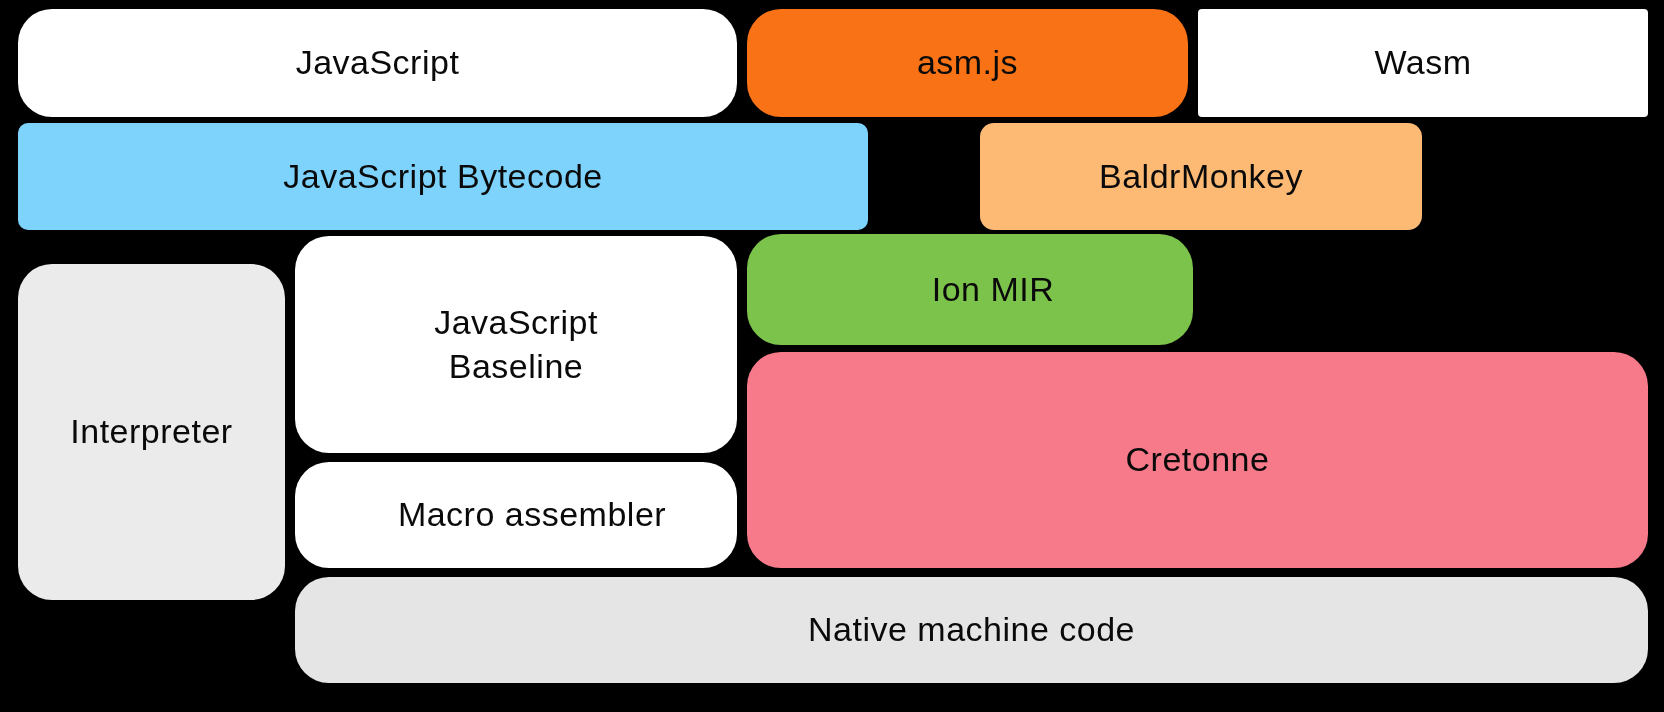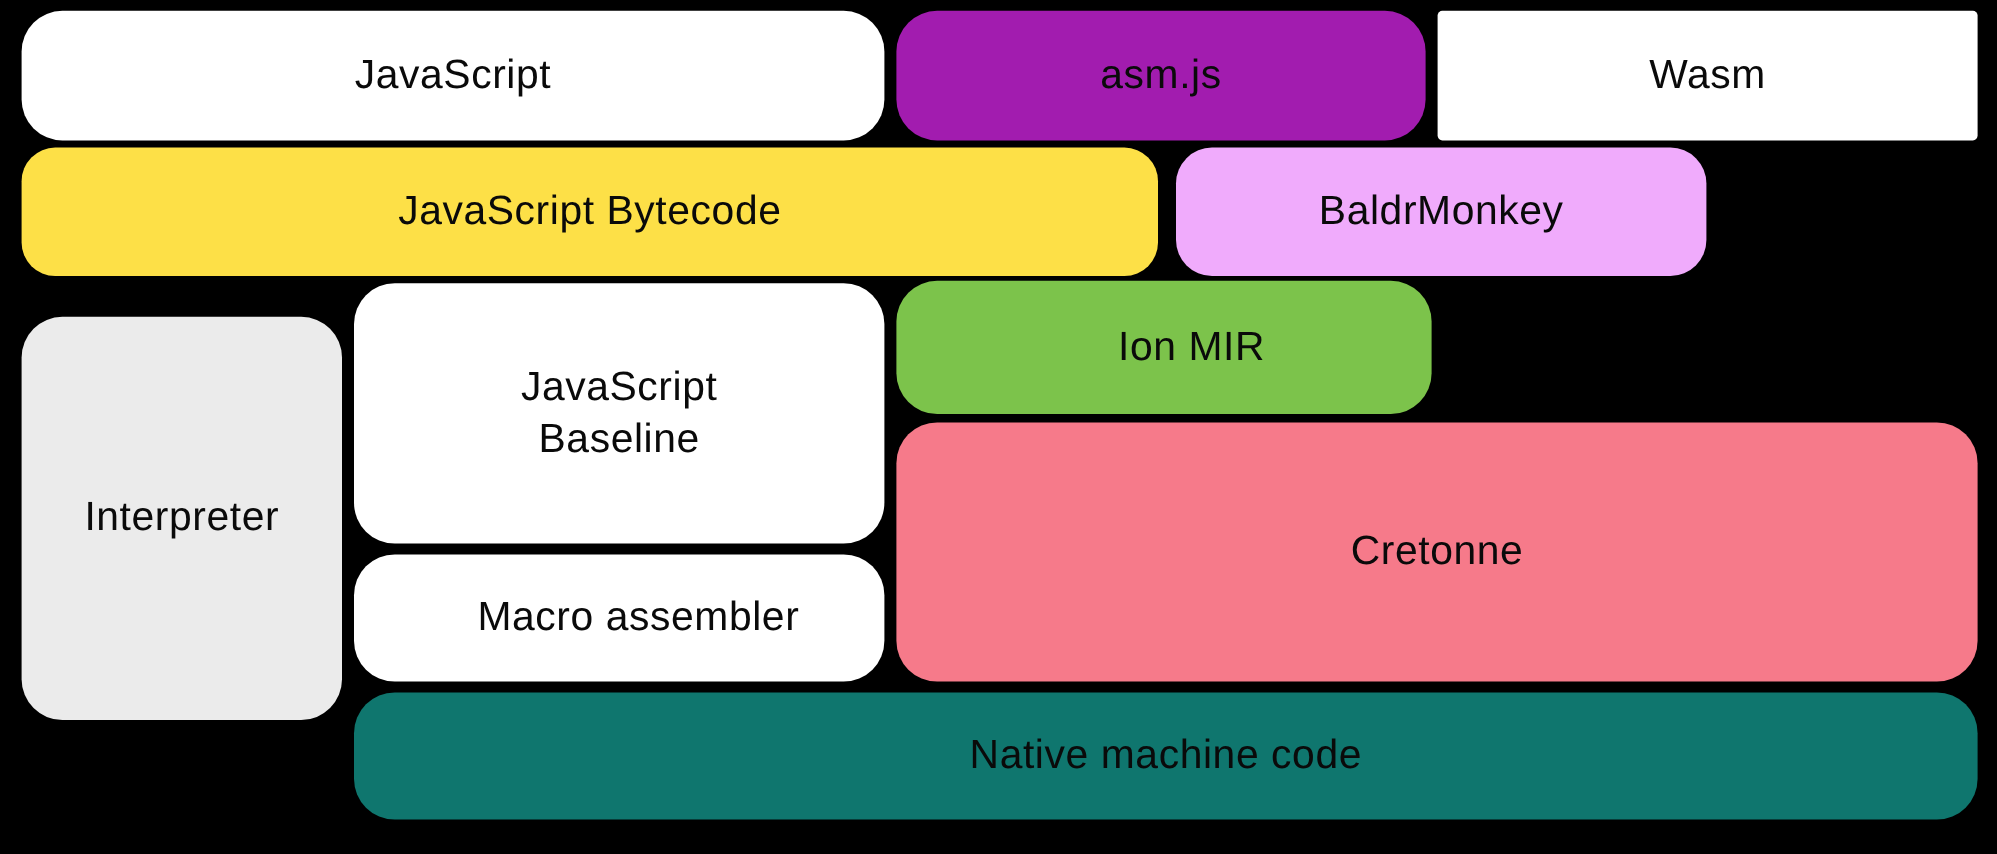--- a/index.html
+++ b/index.html
@@ -32,44 +32,44 @@
     letter-spacing: 0.5px;
   }
 </style>
 </head>
 <body>
 
 <div class="stage" style="background: rgb(0, 0, 0);">
     <div class="node" style="left: 18px; top: 9px; width: 719px; height: 108px; background: rgb(255, 255, 255); border-radius: 34px;">
       <div class="label" style="color: rgb(10, 10, 10);">JavaScript</div>
     </div>
-    <div class="node" style="left: 747px; top: 9px; width: 441px; height: 108px; background: #a21caf; border-radius: 34px;">
+    <div class="node" style="left: 747px; top: 9px; width: 441px; height: 108px; background: #f97316; border-radius: 34px;">
       <div class="label" style="color: rgb(10, 10, 10);">asm.js</div>
     </div>
     <div class="node" style="left: 1198px; top: 9px; width: 450px; height: 108px; background: rgb(255, 255, 255); border-radius: 4px;">
       <div class="label" style="color: rgb(10, 10, 10);">Wasm</div>
     </div>
-    <div class="node" style="left: 18px; top: 123px; width: 947px; height: 107px; background: #fde047; border-radius: 28px;">
+    <div class="node" style="left: 18px; top: 123px; width: 850px; height: 107px; background: #7dd3fc; border-radius: 10px;">
       <div class="label" style="color: rgb(10, 10, 10);">JavaScript Bytecode</div>
     </div>
-    <div class="node" style="left: 980px; top: 123px; width: 442px; height: 107px; background: #f0abfc; border-radius: 30px;">
+    <div class="node" style="left: 980px; top: 123px; width: 442px; height: 107px; background: #fdba74; border-radius: 14px;">
       <div class="label" style="color: rgb(10, 10, 10);">BaldrMonkey</div>
     </div>
     <div class="node" style="left: 18px; top: 236px; width: 267px; height: 336px; background: rgb(235, 235, 235); border-radius: 34px; margin-top: 28px;">
       <div class="label" style="color: rgb(10, 10, 10);">Interpreter</div>
     </div>
     <div class="node" style="left: 295px; top: 236px; width: 442px; height: 217px; background: rgb(255, 255, 255); border-radius: 34px;">
       <div class="label" style="color: rgb(10, 10, 10);">JavaScript
 Baseline</div>
     </div>
     <div class="node" style="left: 747px; top: 234px; width: 446px; height: 111px; background: rgb(124, 195, 75); border-radius: 34px; padding-left: 46px;">
       <div class="label" style="color: rgb(10, 10, 10);">Ion MIR</div>
     </div>
     <div class="node" style="left: 747px; top: 352px; width: 901px; height: 216px; background: rgb(246, 122, 138); border-radius: 34px;">
       <div class="label" style="color: rgb(10, 10, 10);">Cretonne</div>
     </div>
     <div class="node" style="left: 295px; top: 462px; width: 442px; height: 106px; background: rgb(255, 255, 255); border-radius: 34px; padding-left: 32px;">
       <div class="label" style="color: rgb(10, 10, 10);">Macro assembler</div>
     </div>
-    <div class="node" style="left: 295px; top: 577px; width: 1353px; height: 106px; background: #0f766e; border-radius: 34px; align-items: center;">
+    <div class="node" style="left: 295px; top: 577px; width: 1353px; height: 106px; background: #e5e5e5; border-radius: 34px; align-items: center;">
       <div class="label" style="color: rgb(10, 10, 10);">Native machine code</div>
     </div>
   </div>
 
 </body></html>

